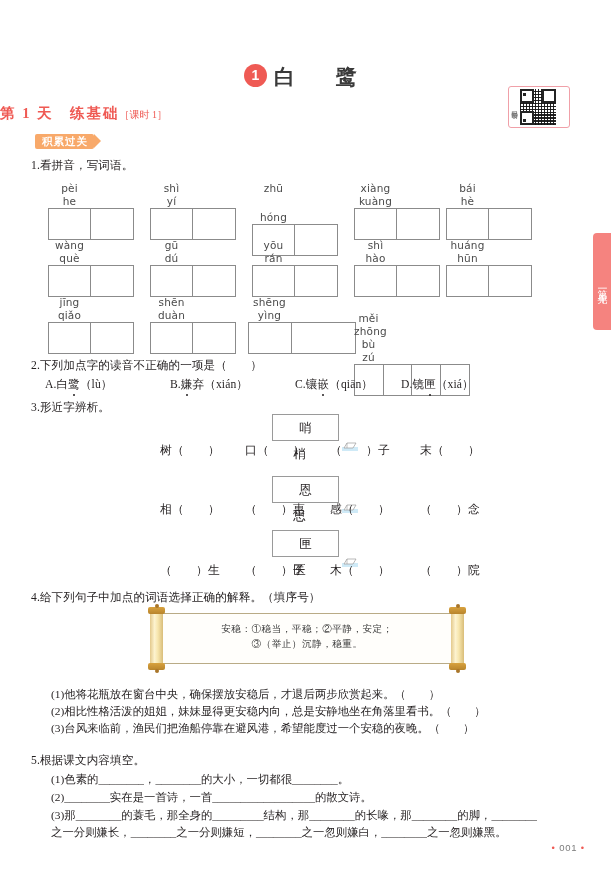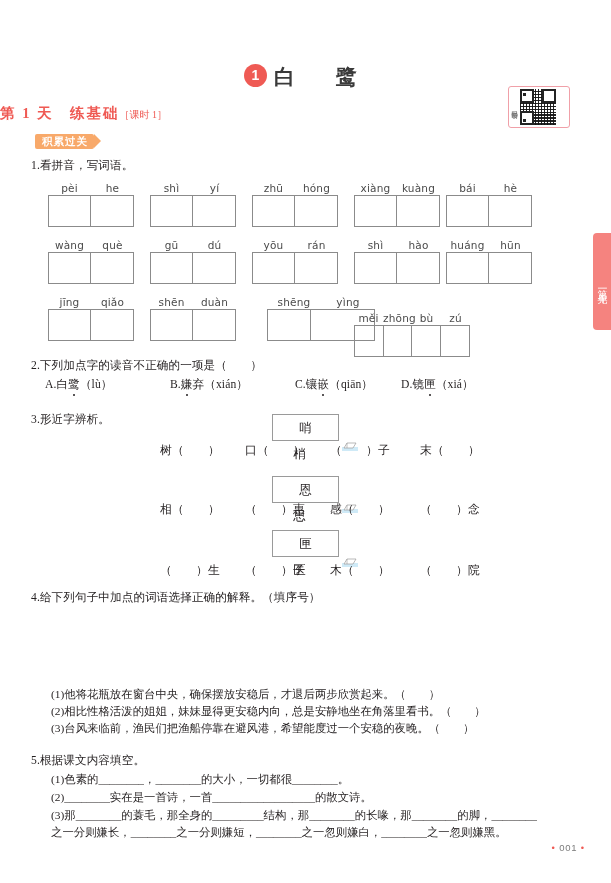--- a/index.html
+++ b/index.html
@@ -182,20 +182,21 @@
     font-size: 11.4px;
     line-height: 16px;
     white-space: nowrap;
   }
 
   
   .py-group { position: absolute; }
   .py-row {
     display: flex;
     justify-content: space-around;
+    flex-direction: column;
   }
   .py-syl {
     font-family: "DejaVu Sans", sans-serif;
     font-size: 10.5px;
     color: #4a4a4a;
     text-align: center;
     line-height: 13px;
     letter-spacing: 0.2px;
   }
   .box-row {
@@ -366,21 +367,21 @@
           <div class="py-syl" style="width: 43px;">yí</div>
         </div>
         <div class="box-row">
           <div class="cell" style="width: 43px;"></div>
           <div class="cell" style="width: 43px;"></div>
         </div>
       </div>
       <div class="py-group" style="left: 252px; top: 182px; width: 86px;">
         <div class="py-row">
           <div class="py-syl" style="width: 43px;">zhū</div>
-          <div class="py-syl" style="width: 43px;">hóng</div>
+          <div class="py-syl" style="width: 43px; margin-top: 16px;">hóng</div>
         </div>
         <div class="box-row">
           <div class="cell" style="width: 43px;"></div>
           <div class="cell" style="width: 43px;"></div>
         </div>
       </div>
       <div class="py-group" style="left: 354px; top: 182px; width: 86px;">
         <div class="py-row">
           <div class="py-syl" style="width: 43px;">xiàng</div>
           <div class="py-syl" style="width: 43px;">kuàng</div>
@@ -463,21 +464,21 @@
       <div class="py-group" style="left: 150px; top: 296px; width: 86px;">
         <div class="py-row">
           <div class="py-syl" style="width: 43px;">shēn</div>
           <div class="py-syl" style="width: 43px;">duàn</div>
         </div>
         <div class="box-row">
           <div class="cell" style="width: 43px;"></div>
           <div class="cell" style="width: 43px;"></div>
         </div>
       </div>
-      <div class="py-group" style="left: 267px; top: 296px; width: 108px;">
+      <div class="py-group" style="left: 248px; top: 296px; width: 108px;">
         <div class="py-row">
           <div class="py-syl" style="width: 43px;">shēng</div>
           <div class="py-syl" style="width: 43px;">yìng</div>
         </div>
         <div class="box-row">
           <div class="cell" style="width: 43px;"></div>
           <div class="cell" style="width: 43px;"></div>
         </div>
       </div>
       <div class="py-group" style="left: 354px; top: 312px; width: 116px;">
@@ -497,21 +498,21 @@
     </div>
 
   <div class="q" style="left:31px; top:358px;">2.下列加点字的读音不正确的一项是（　　）</div>
   <div id="q2-options">
       <div class="q" style="left: 45px; top: 377px;"><span>A.</span><span>白</span><span class="dotmark">鹭</span><span></span><span>（lù）</span></div>
       <div class="q" style="left: 170px; top: 377px;"><span>B.</span><span></span><span class="dotmark">嫌</span><span>弃</span><span>（xián）</span></div>
       <div class="q" style="left: 295px; top: 377px;"><span>C.</span><span>镶</span><span class="dotmark">嵌</span><span></span><span>（qiān）</span></div>
       <div class="q" style="left: 401px; top: 377px;"><span>D.</span><span>镜</span><span class="dotmark">匣</span><span></span><span>（xiá）</span></div>
     </div>
 
-  <div class="q" style="left:31px; top:412px;">3.形近字辨析。</div>
+  <div class="q" style="left:31px; top:400px;">3.形近字辨析。</div>
   <div id="q3-groups">
       <div class="charbox" style="left: 272px; top: 414px;">哨　梢<span class="pin"><svg viewBox="0 0 18 13" width="18" height="13">
             <rect x="1" y="8" width="16" height="4" fill="#cfeaf7"></rect>
             <path d="M3 9 L6 4 L15 4 L12 9 Z" fill="#ffffff" stroke="#9b9b9b" stroke-width="0.7"></path>
             <path d="M6 4 L6 9" stroke="#9b9b9b" stroke-width="0.6"></path>
           </svg></span></div>
       <div class="brackets" style="left: 160px; top: 443px;">树（　　）</div>
       <div class="brackets" style="left: 245px; top: 443px;">口（　　）</div>
       <div class="brackets" style="left: 330px; top: 443px;">（　　）子</div>
       <div class="brackets" style="left: 420px; top: 443px;">末（　　）</div>
@@ -530,20 +531,37 @@
             <path d="M6 4 L6 9" stroke="#9b9b9b" stroke-width="0.6"></path>
           </svg></span></div>
       <div class="brackets" style="left: 160px; top: 563px;">（　　）生</div>
       <div class="brackets" style="left: 245px; top: 563px;">（　　）子</div>
       <div class="brackets" style="left: 330px; top: 563px;">木（　　）</div>
       <div class="brackets" style="left: 420px; top: 563px;">（　　）院</div>
     </div>
 
   <div class="q" style="left:31px; top:590px;">4.给下列句子中加点的词语选择正确的解释。（填序号）</div>
 
+  <div class="scroll">
+    <div class="scroll-paper"></div>
+    <div class="scroll-rod left"></div>
+    <div class="scroll-rod right"></div>
+    <div class="scroll-cap tl"></div>
+    <div class="scroll-cap bl"></div>
+    <div class="scroll-cap tr"></div>
+    <div class="scroll-cap br"></div>
+    <div class="scroll-knob" style="left:6.5px; top:-6px"></div>
+    <div class="scroll-knob" style="right:6.5px; top:-6px"></div>
+    <div class="scroll-knob" style="left:6.5px; bottom:-6px"></div>
+    <div class="scroll-knob" style="right:6.5px; bottom:-6px"></div>
+    <div class="scroll-text">
+      <div>安稳：①稳当，平稳；②平静，安定；</div>
+      <div>③（举止）沉静，稳重。</div>
+    </div>
+  </div>
 
   <div id="q4-items">
       <div class="sub" style="left: 51px; top: 686px;">(1)他将花瓶放在窗台中央，确保摆放安稳后，才退后两步欣赏起来。（　　）</div>
       <div class="sub" style="left: 51px; top: 703px;">(2)相比性格活泼的姐姐，妹妹显得更安稳内向，总是安静地坐在角落里看书。（　　）</div>
       <div class="sub" style="left: 51px; top: 720px;">(3)台风来临前，渔民们把渔船停靠在避风港，希望能度过一个安稳的夜晚。（　　）</div>
     </div>
 
   <div class="q" style="left:31px; top:753px;">5.根据课文内容填空。</div>
   <div id="q5-items">
       <div class="sub" style="left: 51px; top: 771px;">(1)色素的________，________的大小，一切都很________。</div>

